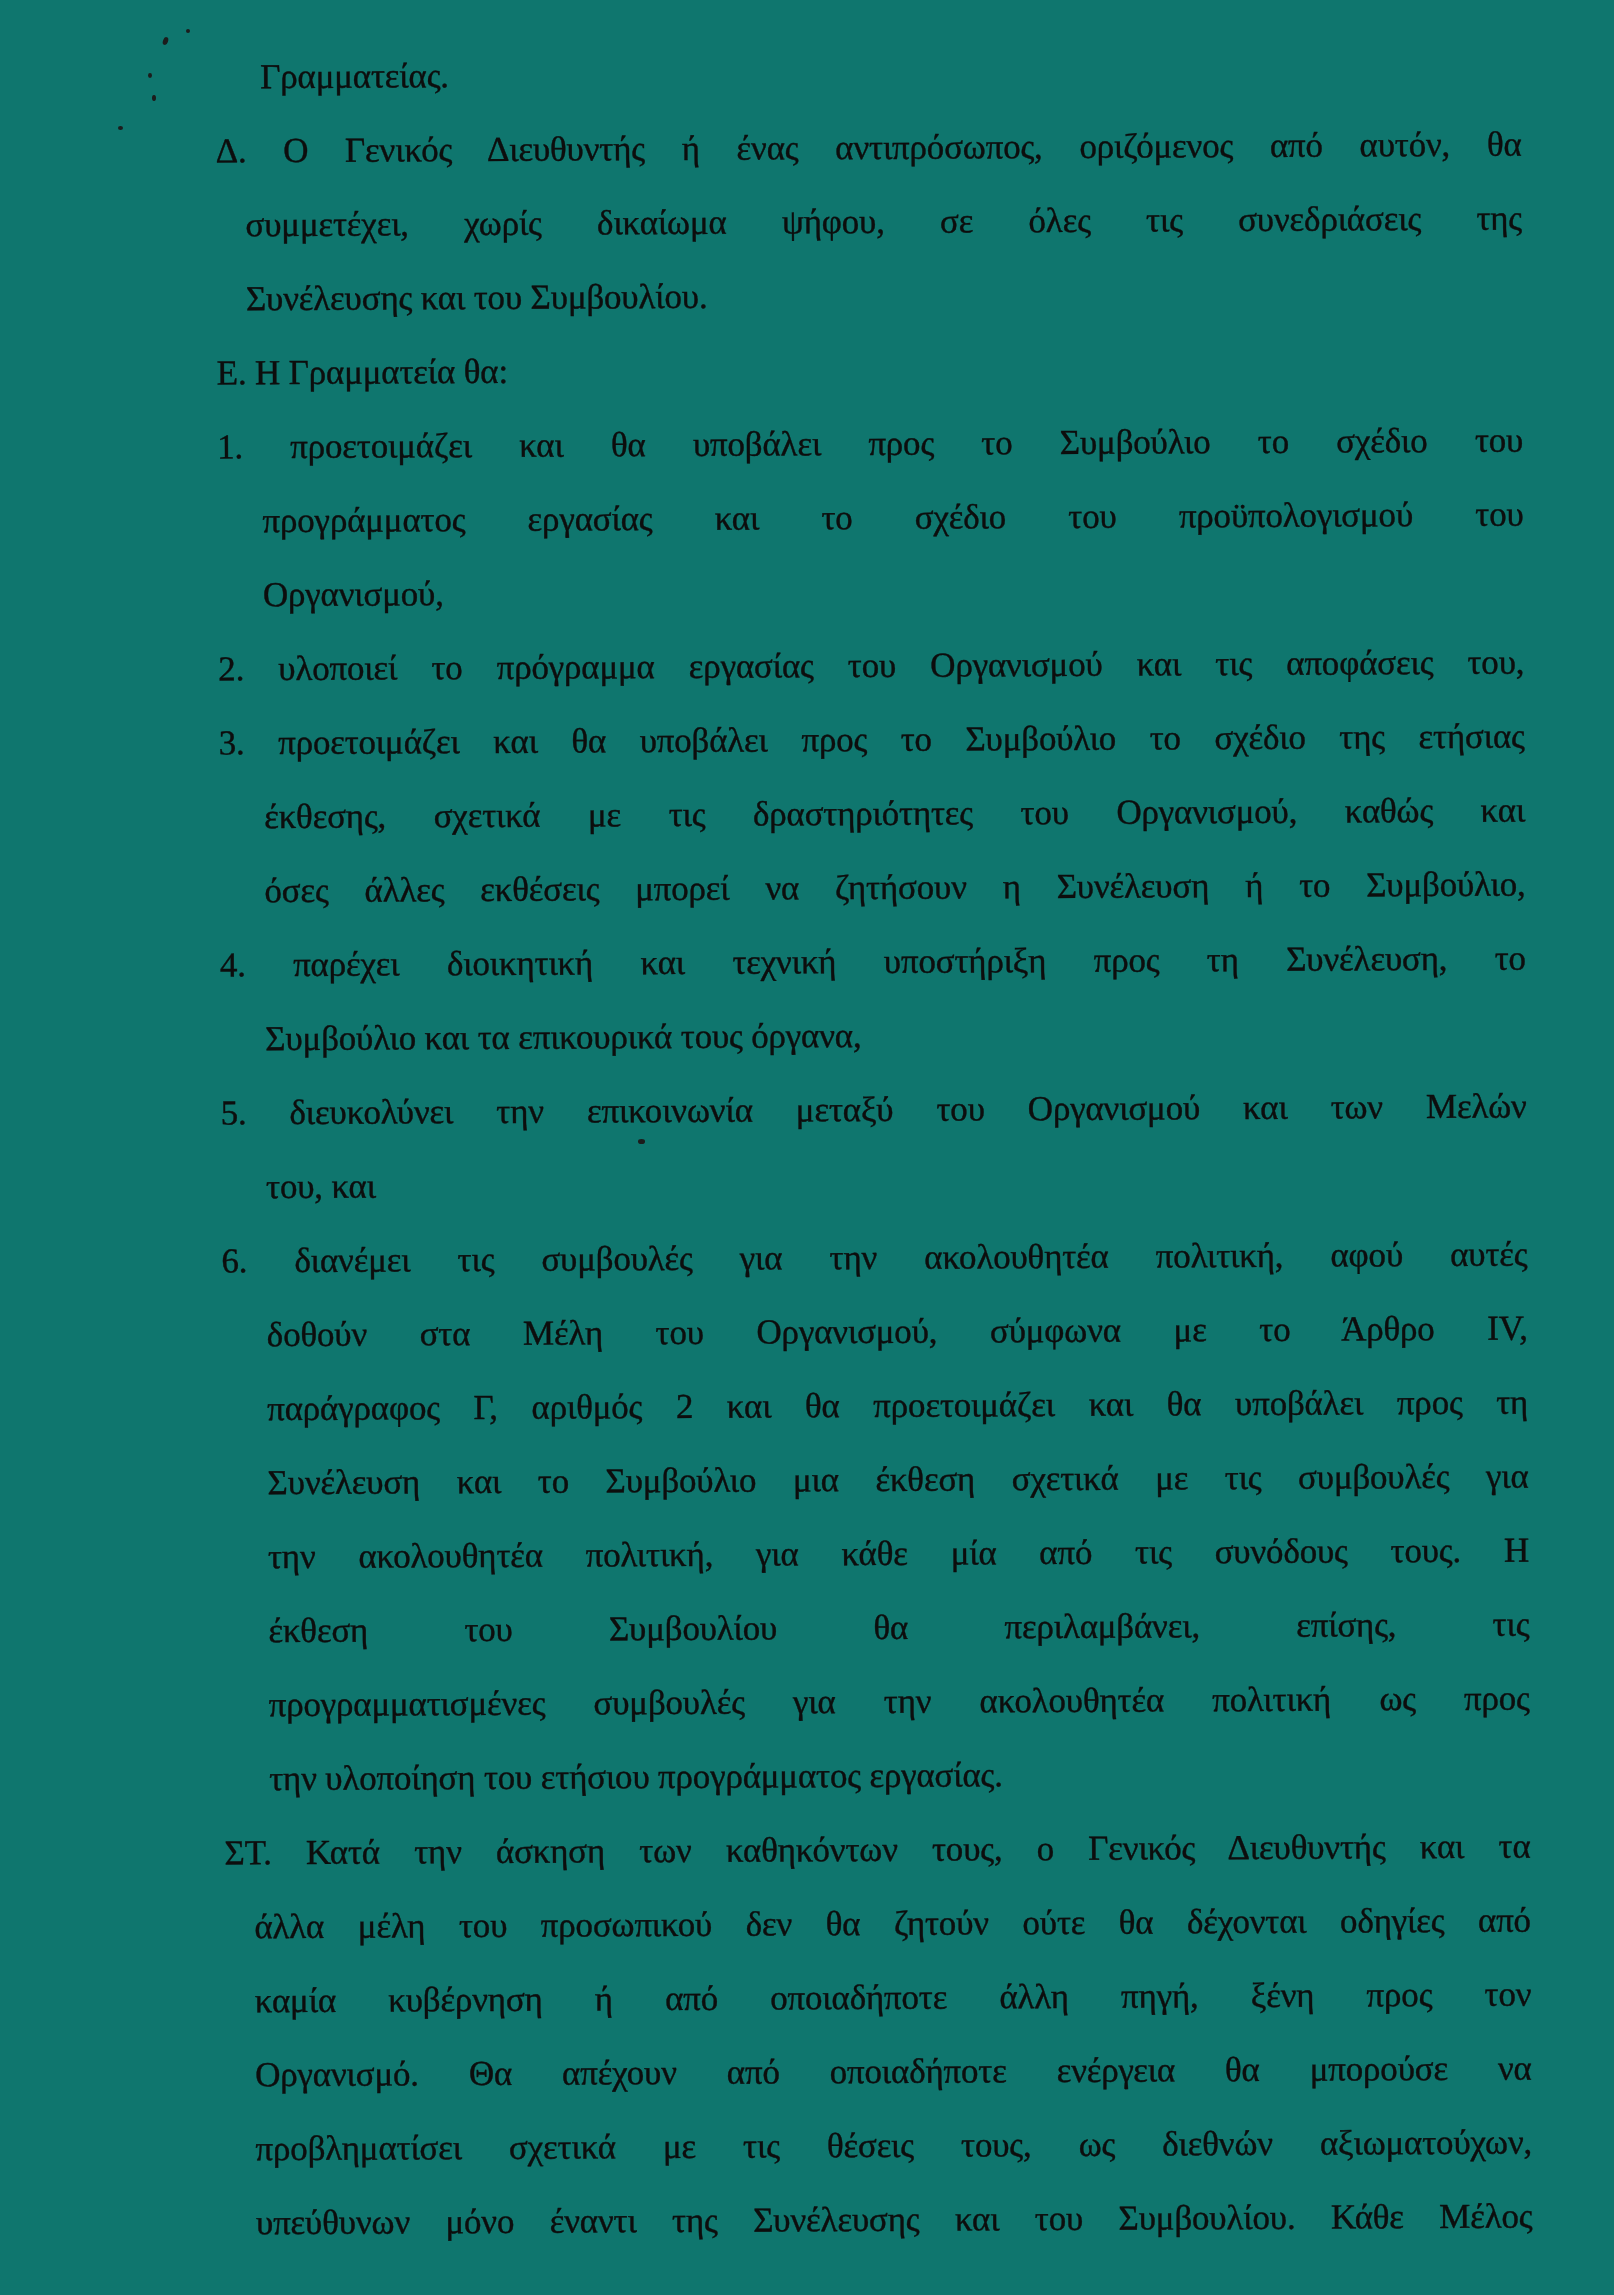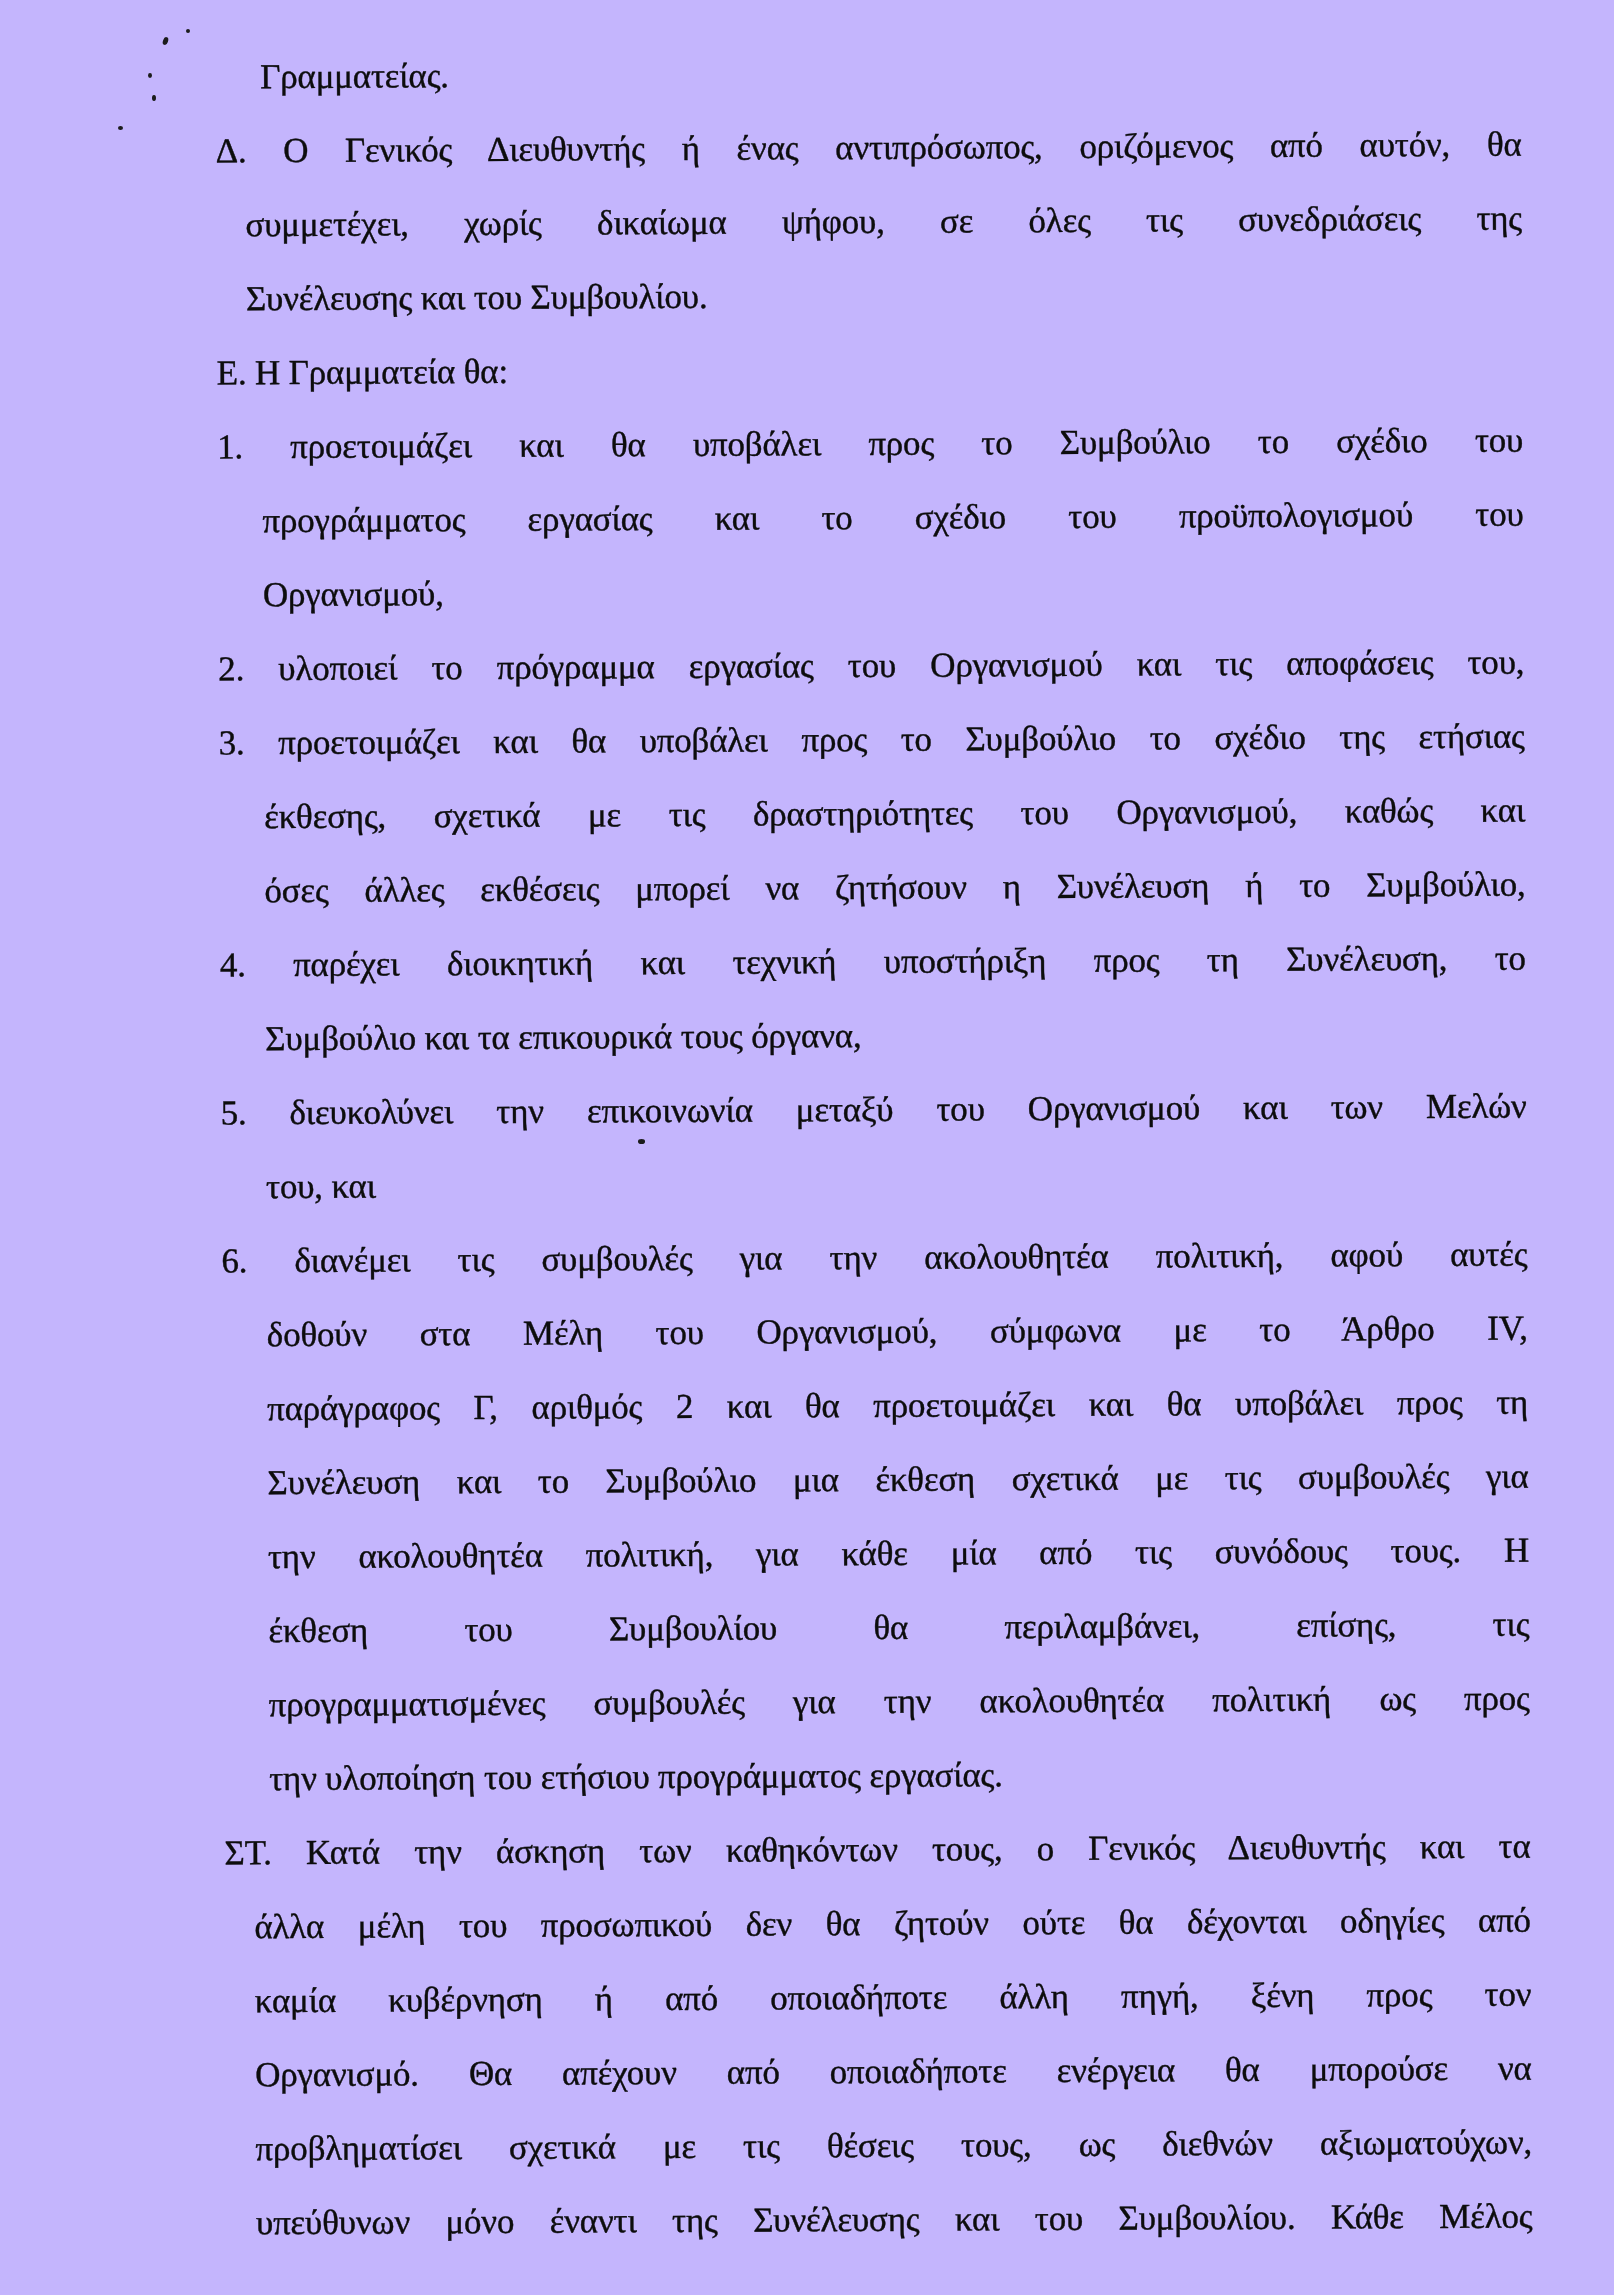--- a/index.html
+++ b/index.html
@@ -4,21 +4,21 @@
 <style>
   html,body{margin:0;padding:0;}
   body{
     width:1615px;height:2295px;
     background:#ffffff;
     overflow:hidden;
   }
   .sheet{
     position:relative;
     width:1615px;height:2295px;
-    background:#c4b5fd;
+    background:#0f766e;
     color:#0d0d0d;
     font-family:"Liberation Serif","DejaVu Serif",serif;
     font-size:35px;
     line-height:74px;
     letter-spacing:-0.2px;
   }
   .text-block{
     position:absolute;
     left:215px;
     right:94px;

